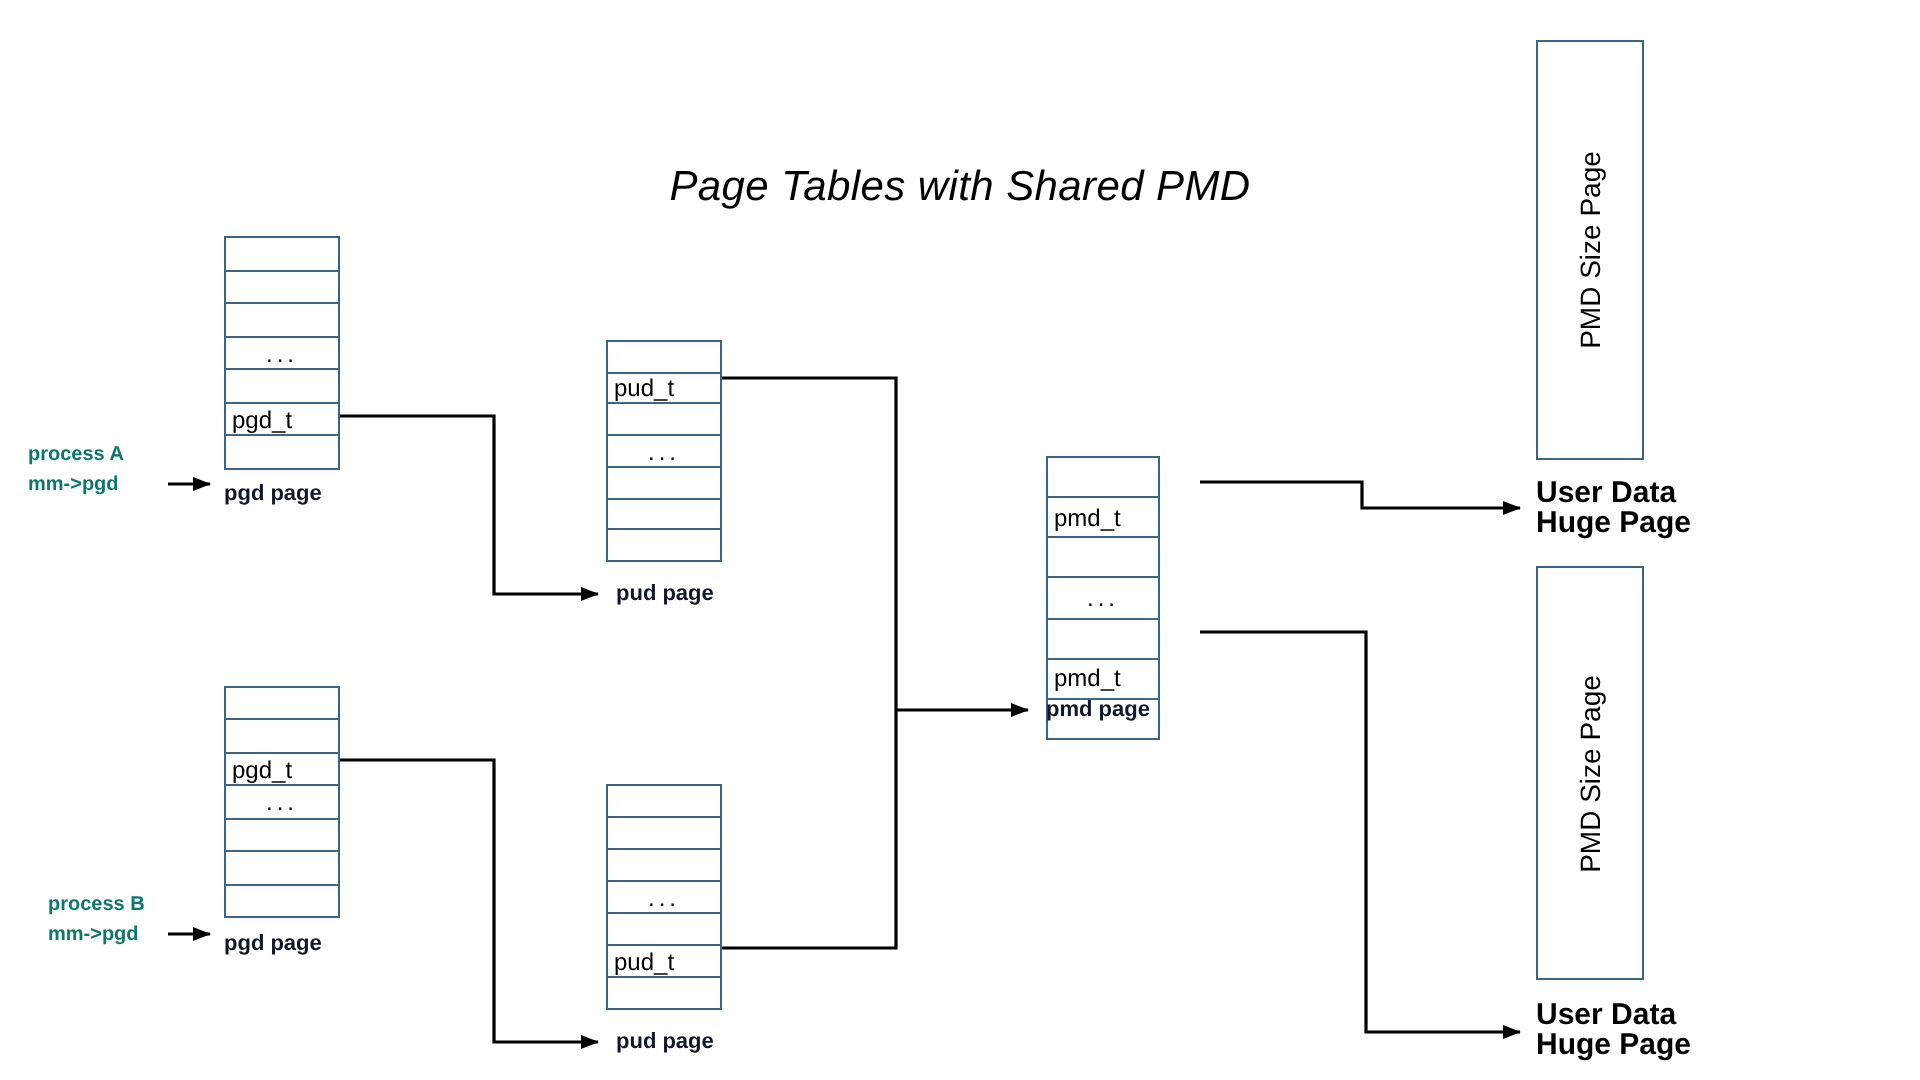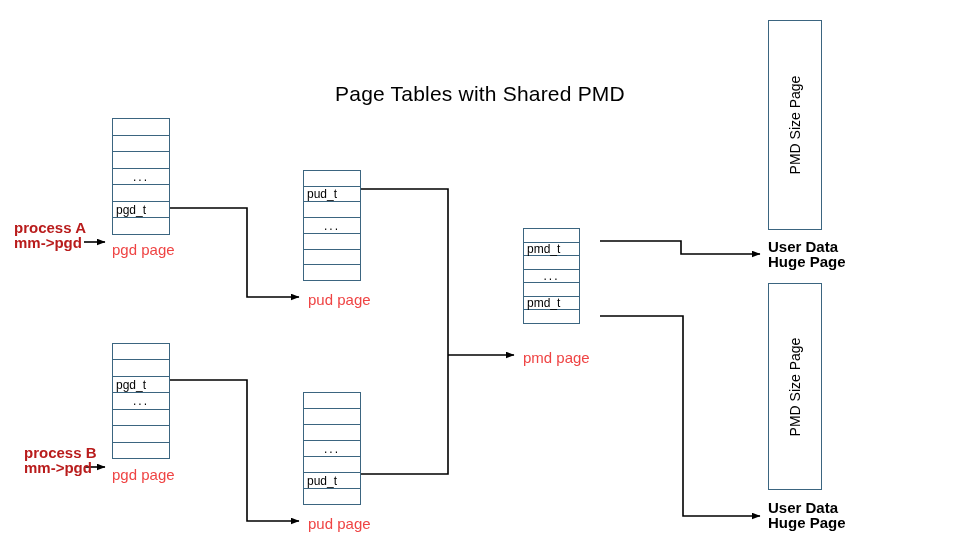--- a/index.html
+++ b/index.html
@@ -27,20 +27,21 @@
   .title {
     position: absolute;
     left: 0;
     top: 82px;
     width: 960px;
     text-align: center;
     font-size: 21px;
     font-weight: 400;
     letter-spacing: 0.2px;
     color: #000;
+    font-style: italic;
   }
   
   .pagetable {
     position: absolute;
     border: 1px solid #3b6580;
     box-sizing: border-box;
     background: #ffffff;
     display: flex;
     flex-direction: column;
   }
@@ -64,31 +65,31 @@
   }
   .pagetable .row.center .cell-text {
     width: 100%;
     text-align: center;
     padding-left: 0;
     letter-spacing: 2px;
   }
   
   .caption {
     position: absolute;
-    font-size: 15px;
-    font-weight: normal;
-    color: #ef4444;
+    font-size: 11px;
+    font-weight: bold;
+    color: #0f172a;
     white-space: nowrap;
   }
   .proc-label {
     position: absolute;
-    font-size: 15px;
+    font-size: 10px;
     font-weight: bold;
     line-height: 15px;
-    color: #b91c1c;
+    color: #0f766e;
     white-space: nowrap;
   }
   
   .hugepage {
     position: absolute;
     border: 1px solid #3b6580;
     box-sizing: border-box;
     background: #ffffff;
   }
   .hugepage .vlabel {
@@ -246,21 +247,21 @@
       </div>
     <div class="row">
         <span class="cell-text">pud_t</span>
       </div>
     <div class="row">
         <span class="cell-text"></span>
       </div>
   </div>
   <div class="caption" style="left:308px; top:515px;">pud page</div>
 
-  <div class="pagetable" style="left:523px; top:228px; width:57px; height:96px;">
+  <div class="pagetable" style="left:523px; top:228px; width:57px; height:142px;">
     <div class="row">
         <span class="cell-text"></span>
       </div>
     <div class="row">
         <span class="cell-text">pmd_t</span>
       </div>
     <div class="row">
         <span class="cell-text"></span>
       </div>
     <div class="row center">

